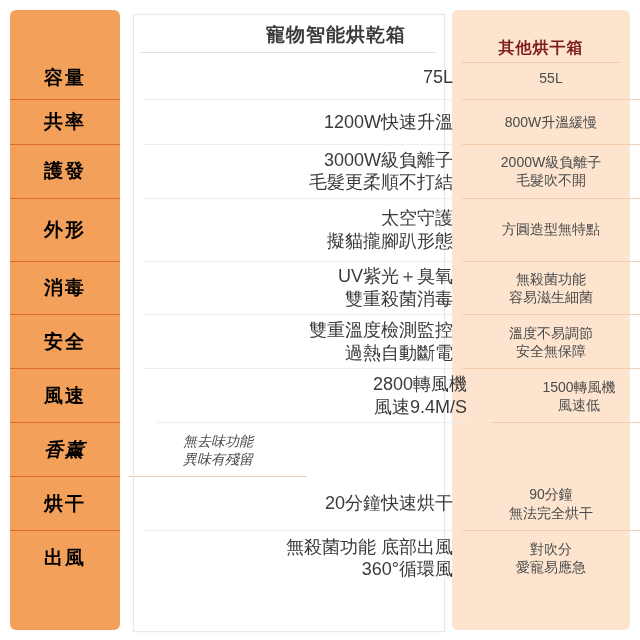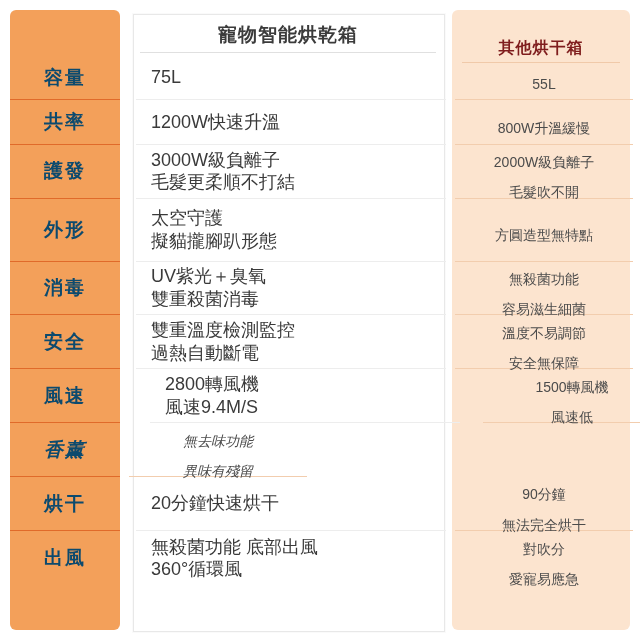--- a/index.html
+++ b/index.html
@@ -60,20 +60,21 @@
     text-align: center;
     font-weight: bold;
     color: #3b3b3b;
   }
   .header-mid {
     left: 133px;
     top: 22px;
     width: 310px;
     font-size: 19px;
     letter-spacing: 1px;
+    padding-left: 48px;
   }
   .header-right {
     left: 452px;
     top: 38px;
     width: 178px;
     font-size: 16px;
     color: #7f1d1d;
     letter-spacing: 1px;
   }
 
@@ -109,35 +110,35 @@
     box-sizing: border-box;
   }
   .cell-label {
     width: 120px;
     min-width: 120px;
     display: flex;
     align-items: center;
     justify-content: center;
     font-size: 19px;
     font-weight: bold;
-    color: #0c4a6e;
+    color: #000000;
     letter-spacing: 2px;
     box-sizing: border-box;
     border-bottom: 1px solid #e06a2a;
     margin-left: 10px;
     width: 110px;
     min-width: 110px;
   }
   .cell-mid {
     width: 310px;
     min-width: 310px;
-    margin-left: 16px;
+    margin-left: 23px;
     display: flex;
     flex-direction: column;
-    align-items: flex-start;
+    align-items: flex-end;
     justify-content: center;
     text-align: center;
     box-sizing: border-box;
     border-bottom: 1px solid #ededed;
     color: #3a3a3a;
     padding-left: 15px;
   }
   .cell-right {
     width: 178px;
     min-width: 178px;
@@ -153,21 +154,20 @@
   }
   .cell-mid .ln {
     font-size: 18px;
     line-height: 1.25;
     white-space: nowrap;
   }
   .cell-right .ln {
     font-size: 14px;
     line-height: 1.3;
     white-space: nowrap;
-    margin-top: 12px;
   }
   .row:last-child .cell-label,
   .row:last-child .cell-mid,
   .row:last-child .cell-right {
     border-bottom: none;
   }
 </style>
 </head>
 <body>
 

